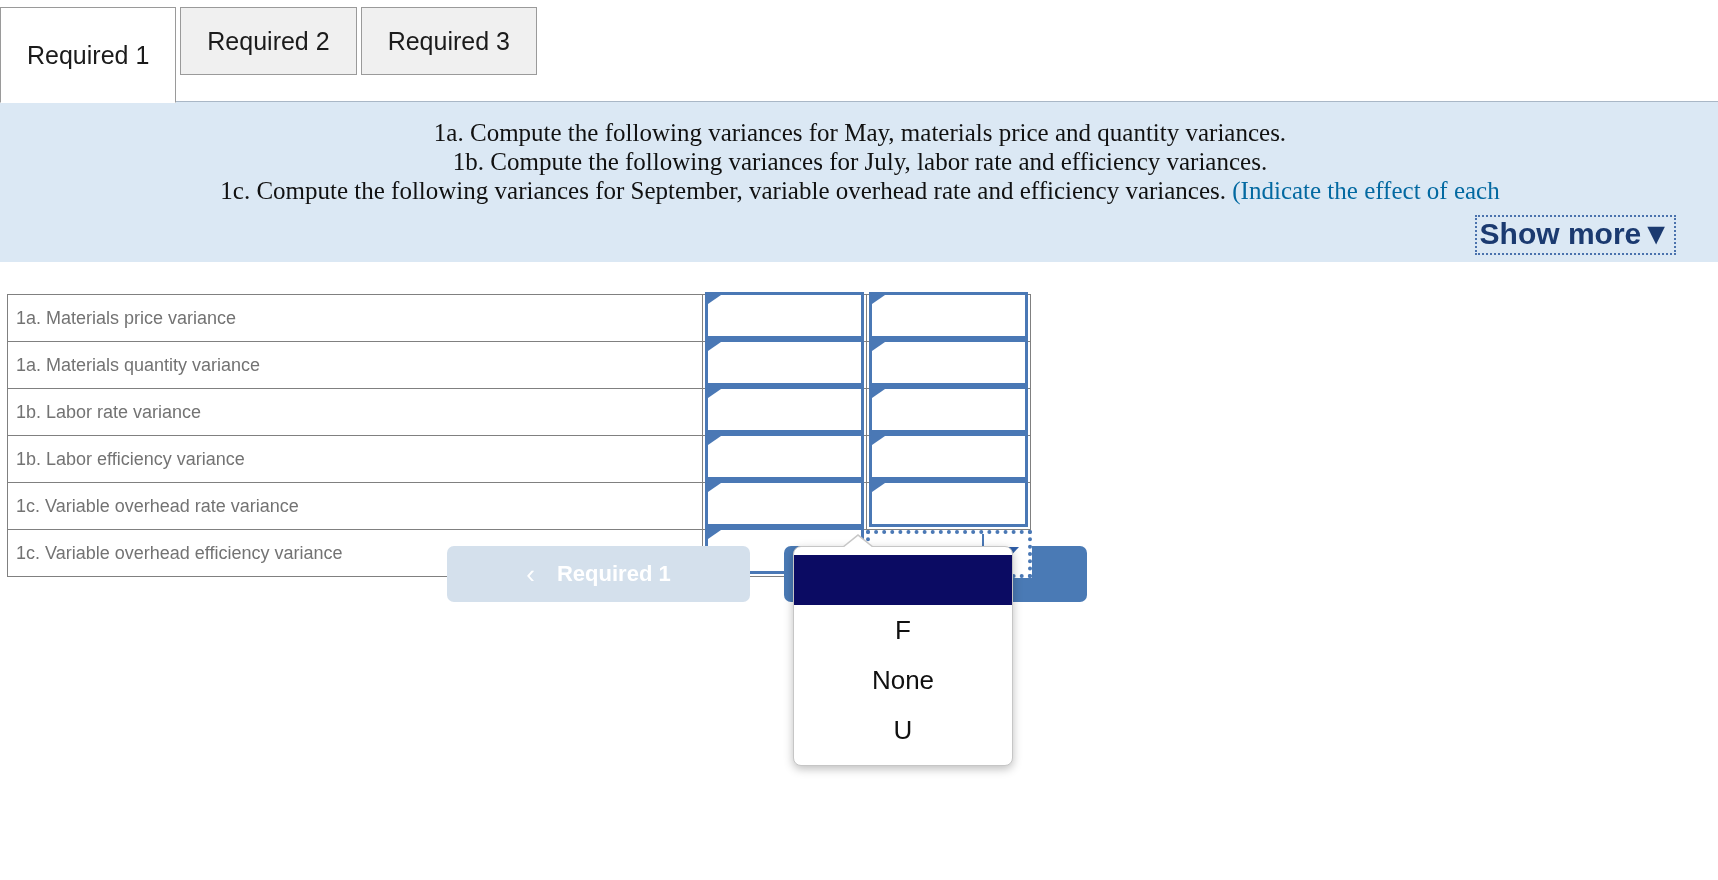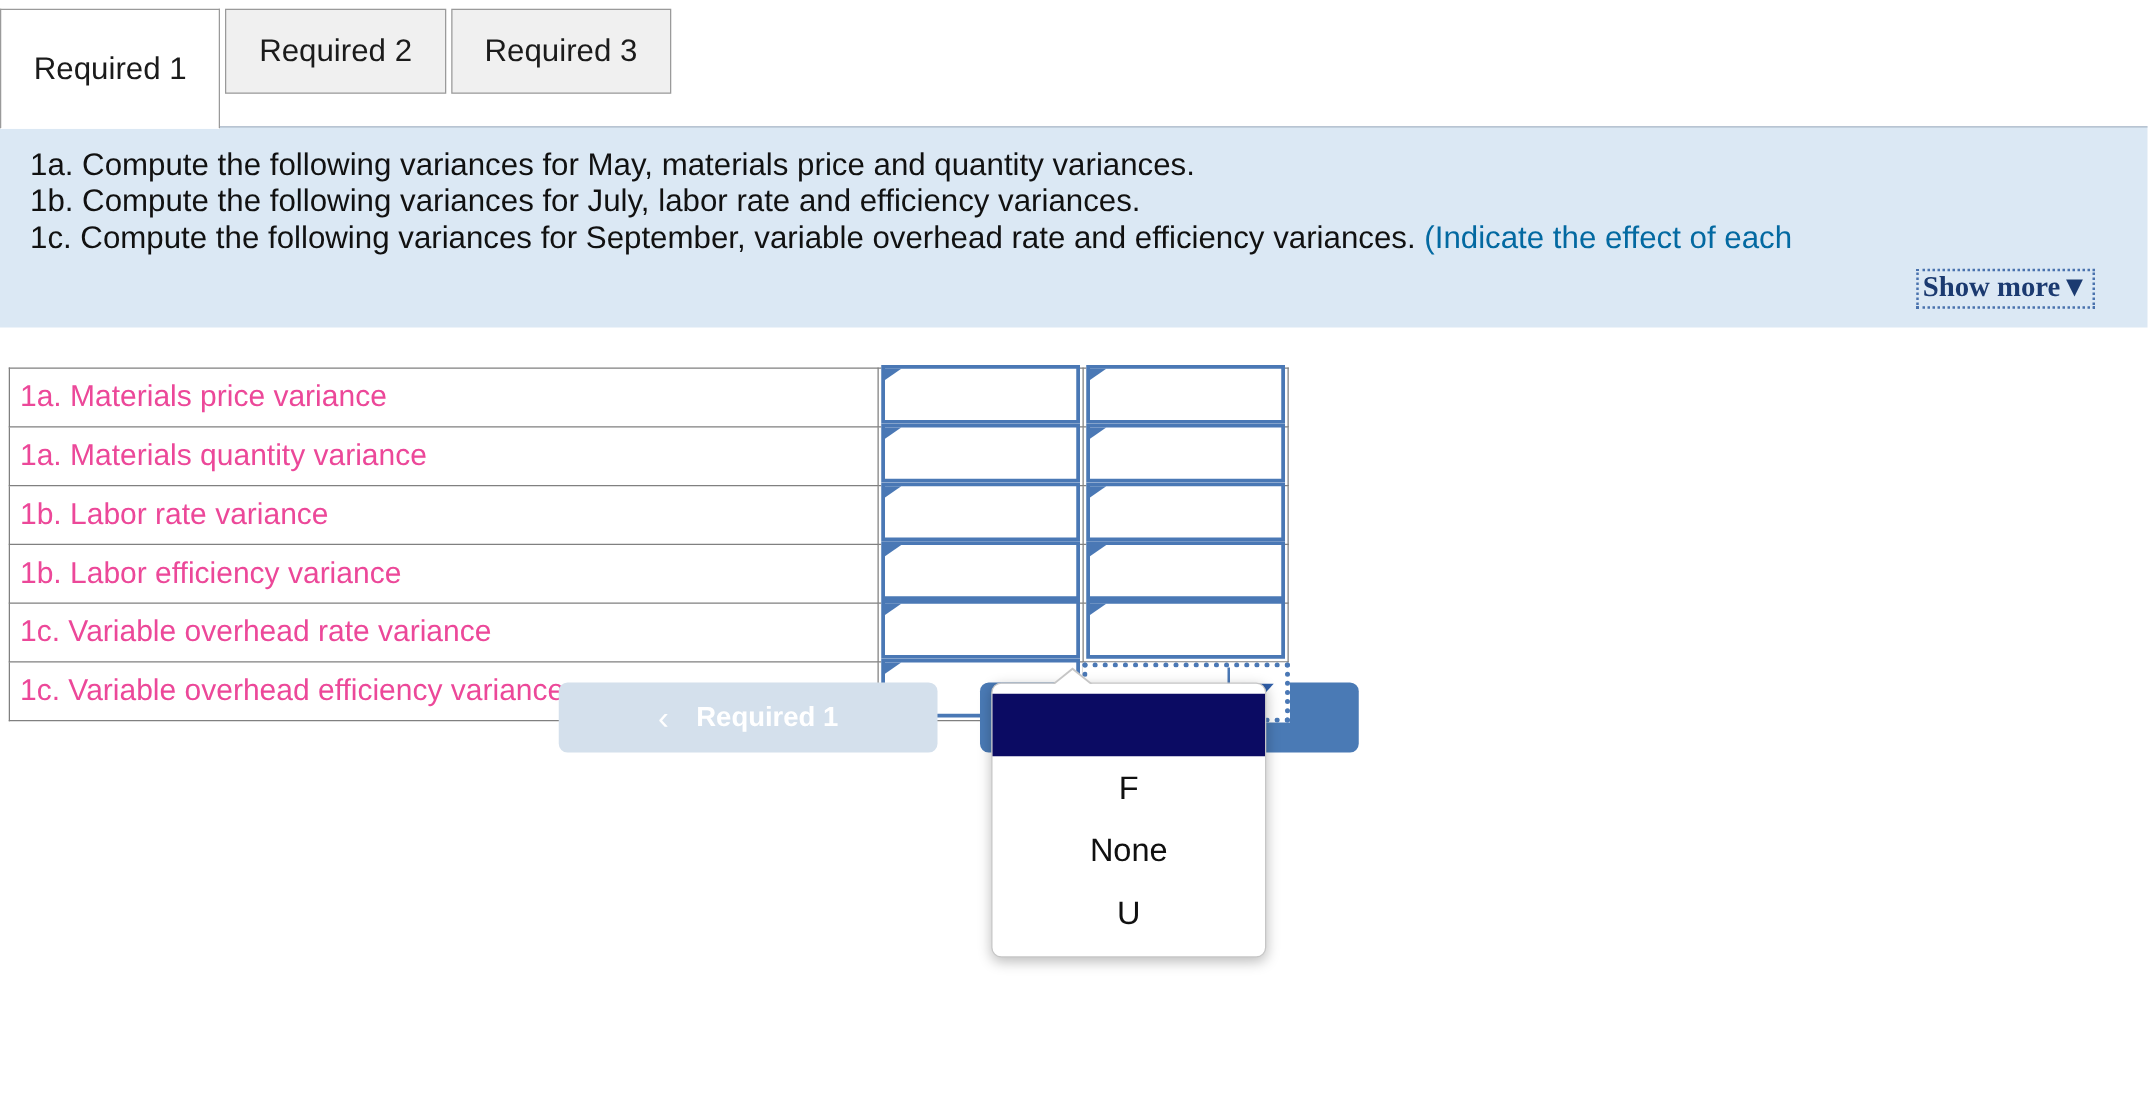--- a/index.html
+++ b/index.html
@@ -59,62 +59,63 @@
     background: #dbe8f4;
     border-top: 1px solid #a9b7c6;
     padding: 16px 22px 14px 24px;
     height: 161px;
   }
   .instr-line {
     font-size: 25px;
     line-height: 29px;
     color: #111111;
     white-space: nowrap;
-    font-family: Liberation Sans, sans-serif;
+    font-family: Liberation Serif, serif;
+    text-align: center;
   }
   .instr-red {
     color: #0369a1;
   }
   .showmore-row {
     display: flex;
     justify-content: flex-end;
     padding-right: 20px;
     margin-top: 10px;
   }
   .show-more {
     display: inline-block;
-    font-size: 23px;
+    font-size: 30px;
     font-weight: bold;
     color: #1b3a70;
     border: 2px dotted #4a72ad;
     padding: 0px 3px 2px 3px;
     cursor: pointer;
     letter-spacing: 0px;
-    font-family: Liberation Serif, serif;
+    font-family: Liberation Sans, sans-serif;
   }
 
   
   .var-table {
     position: absolute;
     left: 7px;
     top: 294px;
     width: 1013px;
     border-collapse: collapse;
     table-layout: fixed;
   }
   .var-table td {
     border: 1px solid #808080;
     padding: 0;
     height: 46px;
     vertical-align: middle;
   }
   .label-cell {
     width: 686px;
-    font-size: 24px;
-    color: #ec4899;
+    font-size: 18px;
+    color: #737373;
     padding-left: 8px !important;
     font-family: "Liberation Sans", sans-serif;
   }
   .input-cell {
     width: 163px;
     position: relative;
   }
   .cell-input {
     position: absolute;
     left: 2px;

